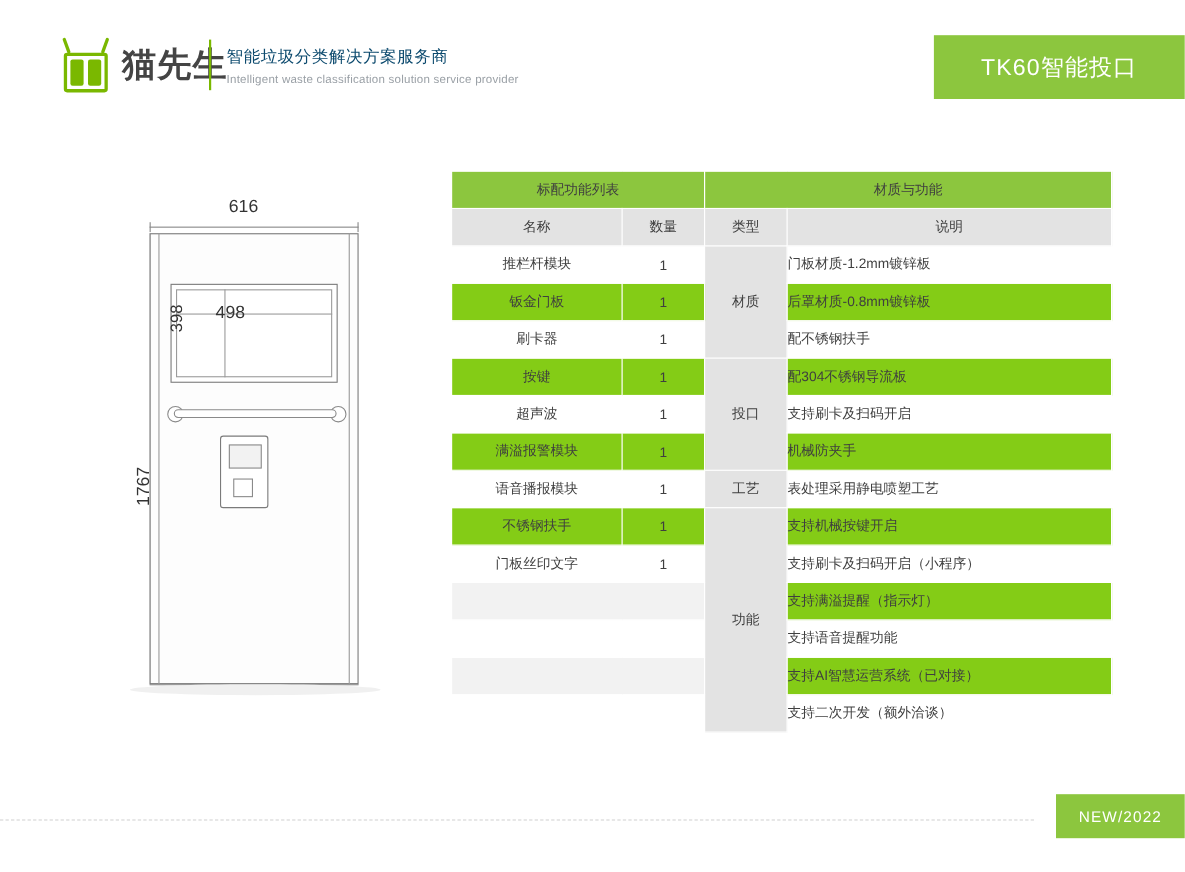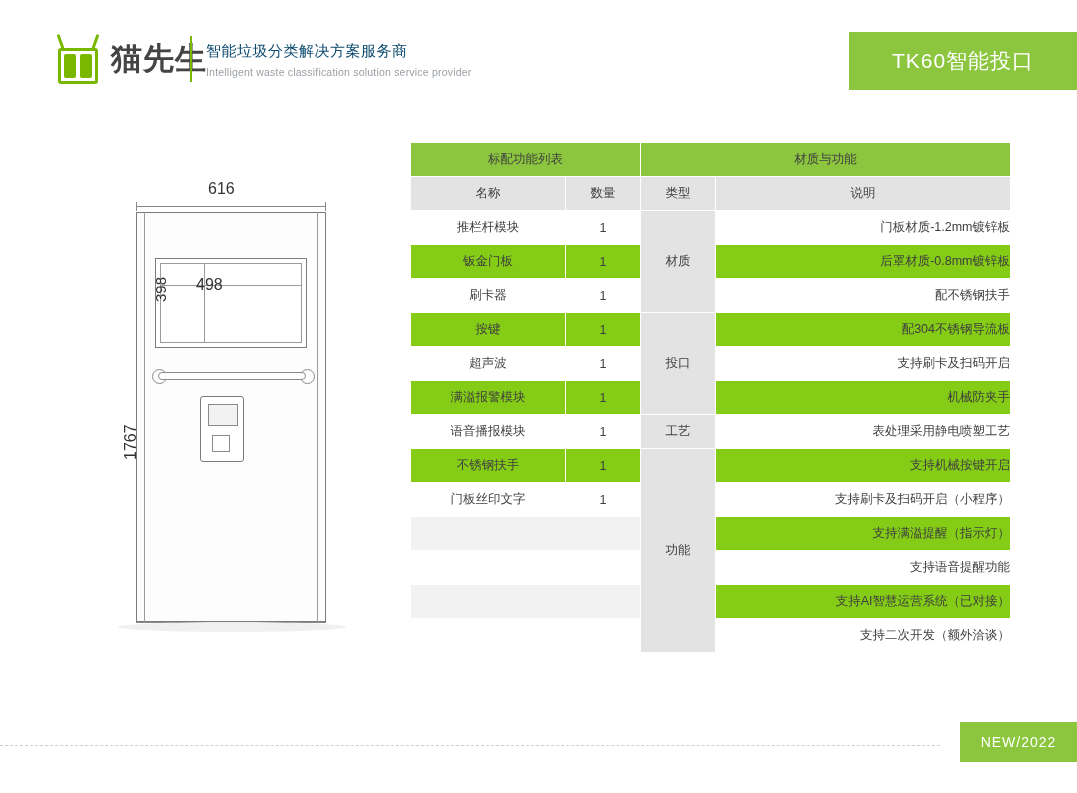--- a/index.html
+++ b/index.html
@@ -269,21 +269,21 @@
     position: absolute;
     left: 18px; top: 452px;
     width: 228px; height: 10px;
     background: #f0f0f0;
     border-radius: 50%;
   }
 
   
   .table-wrap {
     position: absolute;
-    left: 410px; top: 142px;
+    left: 410px; top: 155px;
     width: 600px;
   }
   table.spec {
     border-collapse: collapse;
     width: 600px;
     table-layout: fixed;
   }
   table.spec td, table.spec th {
     font-size: 12.5px;
     color: #3f3f3f;
@@ -302,21 +302,21 @@
   }
   .sub-hdr {
     background: #e3e3e3;
     text-align: center;
     color: #3f3f3f;
     font-size: 13px;
   }
   .cell-name  { text-align: center; }
   .cell-qty   { text-align: center; }
   .cell-type  { text-align: center; }
-  .cell-desc  { padding-left: 12px; text-align: right; margin-top: 35px; }
+  .cell-desc  { padding-left: 12px; text-align: left; margin-top: 35px; }
   .row-a td { background: #84cc16; }
   .row-b td { background: #ffffff; }
   .shade  { background: #e3e3e3 !important; }
   .blank  { background: #f2f2f2 !important; }
   .blank-w{ background: #ffffff !important; }
 
   
   .footer-line {
     position: absolute;
     left: 0; top: 745px;

